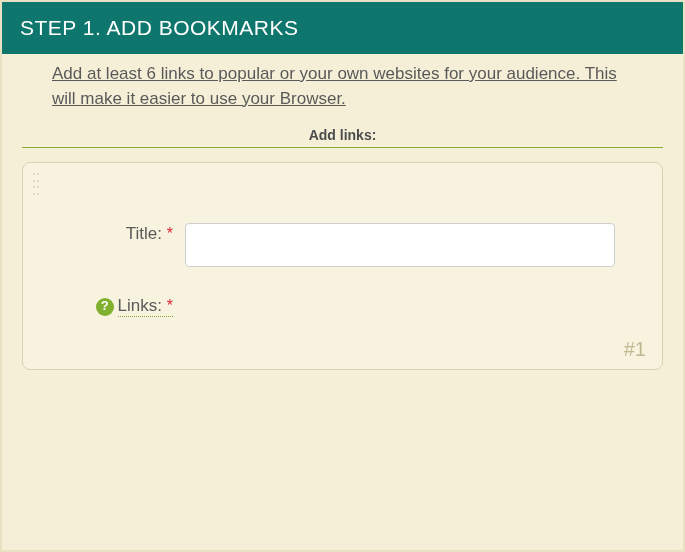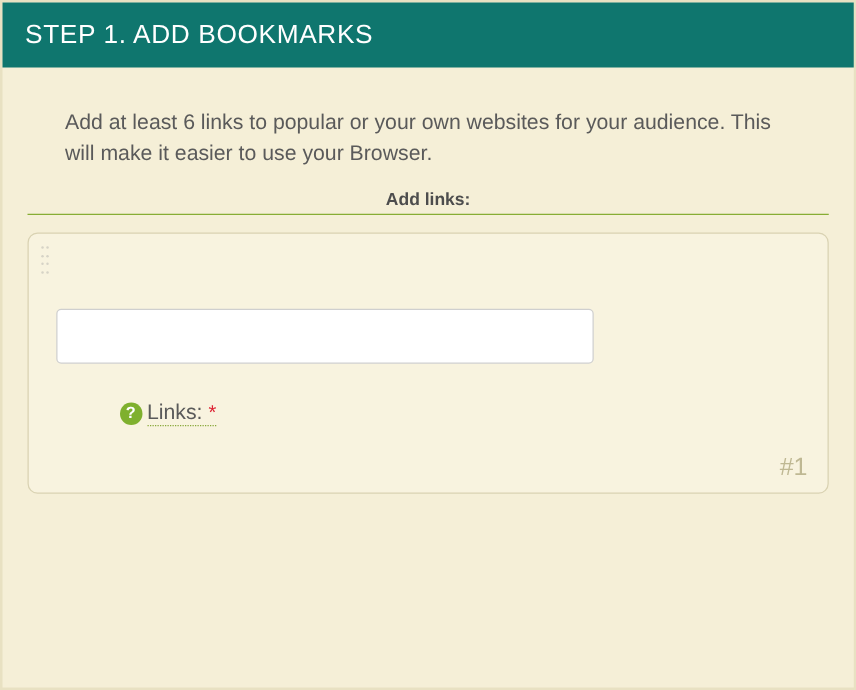--- a/index.html
+++ b/index.html
@@ -19,24 +19,25 @@
     background: #0f766e;
     color: #fff;
     padding: 14px 18px;
     font-size: 21px;
     letter-spacing: 0.5px;
     font-weight: 500;
     font-family: "Arial Narrow", Arial, sans-serif;
     font-stretch: condensed;
   }
   .intro {
-    padding: 32px 50px 10px 50px;
+    padding: 8px 50px 10px 50px;
     font-size: 17px;
     line-height: 1.45;
     color: #5a5a5a;
+    text-decoration: underline;
   }
   .section-title {
     text-align: center;
     font-weight: bold;
     font-size: 14px;
     color: #4d4d4d;
     margin: 6px 0 4px 0;
   }
   .hr {
     border: none;
@@ -164,20 +165,24 @@
         <span></span>
         <span></span>
         <span></span>
         <span></span>
         <span></span>
         <span></span>
         <span></span>
     </div>
 
     <div class="row first">
+      <div class="label-col">
+        <span>Title:</span>
+        <span class="req">*</span>
+      </div>
       <div class="input-col">
         <input type="text" class="text-input" value="" style="">
       </div>
     </div>
 
     <div class="row row-links">
       <div class="label-col">
         <span class="help-icon">?</span><span class="label-links"><span>Links:</span>
         <span class="req">*</span></span>
       </div>

